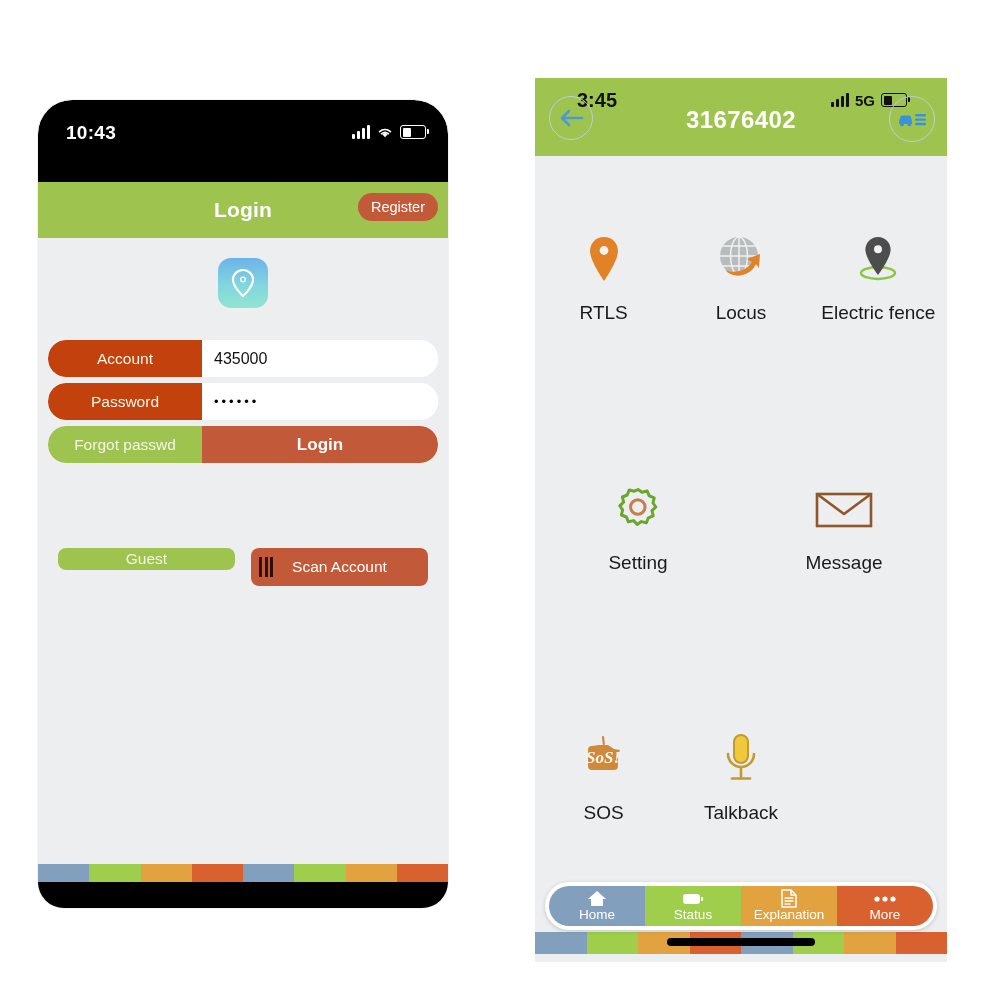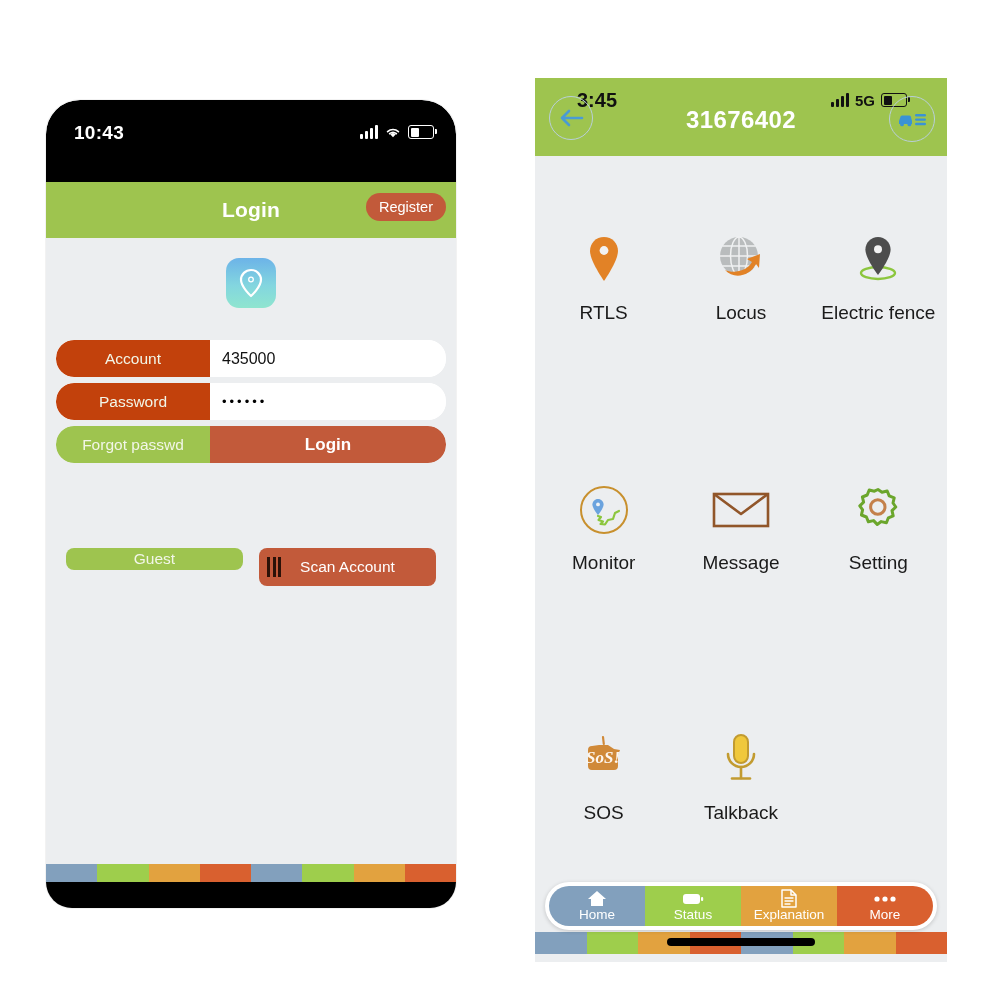--- a/index.html
+++ b/index.html
@@ -5,21 +5,21 @@
   html,body{margin:0;padding:0;}
   body{
     width:1000px;height:1000px;background:#ffffff;
     font-family:"Liberation Sans","DejaVu Sans",sans-serif;
     overflow:hidden;position:relative;
   }
   .stage{position:absolute;inset:0;}
 
   
   .phone-left{
-    position:absolute;left:46px;top:100px;width:410px;height:808px;
+    position:absolute;left:38px;top:100px;width:410px;height:808px;
   }
   .pl-body{
     position:absolute;inset:0;background:#eceef0;
     border-radius:34px 34px 26px 26px;overflow:hidden;
     box-shadow:0 0 0 1px rgba(0,0,0,.05);
   }
   .pl-statusbar{
     position:absolute;left:0;top:0;width:100%;height:82px;background:#000;
     border-radius:34px 34px 0 0;
   }
@@ -328,54 +328,43 @@
               <path d="M27 3 C34 3 39.6 8.6 39.6 15.6 C39.6 24.5 27 41 27 41 C27 41 14.4 24.5 14.4 15.6 C14.4 8.6 20 3 27 3 Z" fill="#4d4d4d"></path>
               <circle cx="27" cy="15.2" r="4" fill="#f2f2f2"></circle>
             </svg>
           </span>
           <span class="cell-label">Electric fence</span>
         </div>
       </div>
 
       <div class="gridrow r2">
 
-        <div class="cell">
-          <span class="cell-icon">
-            <svg width="54" height="54" viewBox="0 0 54 54">
-              <circle cx="27" cy="27" r="23" fill="none" stroke="#c8902e" stroke-width="2"></circle>
-              <path d="M21 16 C24.2 16 26.6 18.5 26.6 21.6 C26.6 25.4 21 32 21 32 C21 32 15.4 25.4 15.4 21.6 C15.4 18.5 17.8 16 21 16 Z" fill="#6ba3de"></path>
-              <circle cx="21" cy="21.4" r="1.9" fill="#f0f2f4"></circle>
-              <path d="M21 33 L24 34 L21.5 37 L26 38.5 L23.5 41 L28 41.5 L31 37 L36 36 L38 30 L42 28" stroke="#8cc63e" stroke-width="2.2" fill="none" stroke-linejoin="round" stroke-linecap="round"></path>
-            </svg>
-          </span>
-          <span class="cell-label">Monitor</span>
-        </div>
-
-        <div class="cell">
-          <span class="cell-icon">
-            <svg width="58" height="42" viewBox="0 0 58 42">
-              <rect x="2" y="5" width="54" height="32" fill="none" stroke="#91562a" stroke-width="2.6"></rect>
-              <path d="M2 5 L29 25 L56 5" fill="none" stroke="#91562a" stroke-width="2.6" stroke-linejoin="round"></path>
-            </svg>
-          </span>
-          <span class="cell-label">Message</span>
-        </div>
 
         <div class="cell">
           <span class="cell-icon">
             <svg width="54" height="54" viewBox="0 0 54 54">
               <g fill="none" stroke="#6ba62c" stroke-width="3" stroke-linejoin="round">
                 <path d="M27 6.5 L31 9.2 L36.2 8 L38.2 12.8 L43.2 14.8 L42 20 L44.8 24 L41 27.6 L42.2 32.8
                          L37.4 34.8 L35.4 39.8 L30.2 38.6 L26.2 41.4 L22.6 37.6 L17.4 38.8 L15.4 34
                          L10.4 32 L11.6 26.8 L8.8 22.8 L12.6 19.2 L11.4 14 L16.2 12 L18.2 7 L23.4 8.2 Z"></path>
                 <circle cx="26.8" cy="24" r="7.2" stroke="#c4804a"></circle>
               </g>
             </svg>
           </span>
           <span class="cell-label">Setting</span>
+        </div>
+
+        <div class="cell">
+          <span class="cell-icon">
+            <svg width="58" height="42" viewBox="0 0 58 42">
+              <rect x="2" y="5" width="54" height="32" fill="none" stroke="#91562a" stroke-width="2.6"></rect>
+              <path d="M2 5 L29 25 L56 5" fill="none" stroke="#91562a" stroke-width="2.6" stroke-linejoin="round"></path>
+            </svg>
+          </span>
+          <span class="cell-label">Message</span>
         </div>
       </div>
 
       <div class="gridrow r3">
 
         <div class="cell">
           <span class="cell-icon">
             <svg width="54" height="52" viewBox="0 0 54 52">
               <path d="M26 3 L26.8 10" stroke="#d08938" stroke-width="2.2" stroke-linecap="round"></path>
               <path d="M22 11 L31 11 L37 15 L43 16 L41 21 L41 32 A4 4 0 0 1 37 36 L15 36 A4 4 0 0 1 11 32 L11 16 A4 4 0 0 1 15 12 Z" fill="#d08938"></path>

